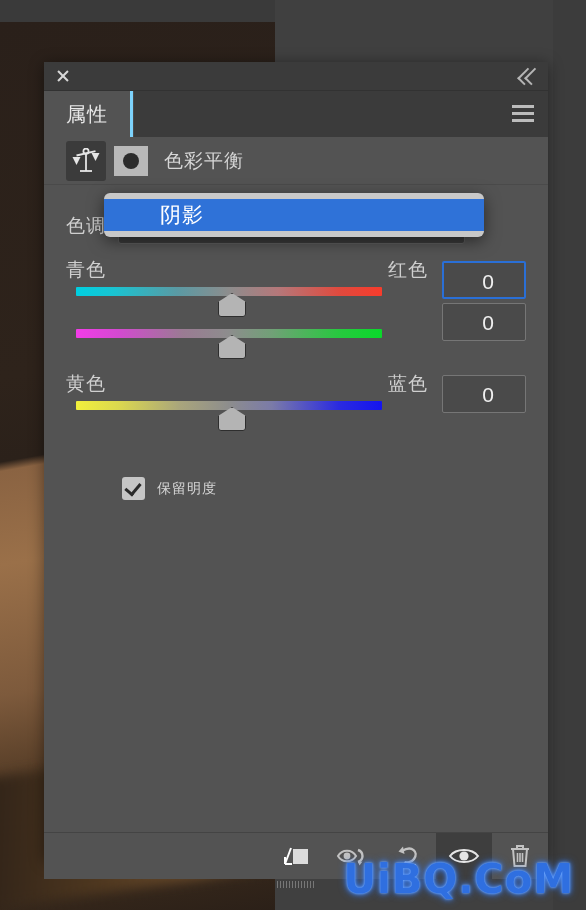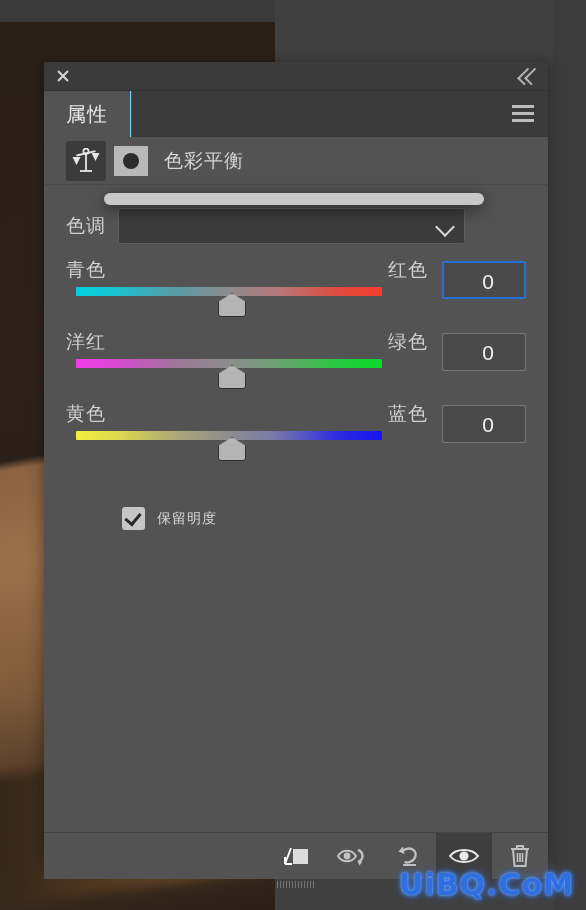--- a/index.html
+++ b/index.html
@@ -135,21 +135,21 @@
     display: flex;
     align-items: stretch;
   }
   .tab {
     display: flex;
     align-items: center;
     padding: 0 22px;
     font-size: 20px;
     color: #a8a8a8;
     background: #3b3b3b;
-    border-right: 1px solid #7dd3fc;
+    border-right: 3px solid #7dd3fc;
     cursor: pointer;
     letter-spacing: 1px;
   }
   .tab.active {
     background: #535353;
     color: #e8e8e8;
   }
   .tabrow-filler {
     flex: 1;
     background: #3b3b3b;
@@ -409,21 +409,21 @@
     border-right: 3px solid #141414;
     border-bottom: 3px solid #141414;
     transform: rotate(40deg);
   }
 
   
   #watermark {
     position: absolute;
     right: 12px;
     bottom: 8px;
-    font-size: 30px;
+    font-size: 40px;
     font-weight: bold;
     color: #2f6fe0;
     letter-spacing: 1px;
     text-shadow:
       0 0 2px #7fb4ff, 0 0 5px #4a8dff, 0 0 9px #2f6fe0;
     font-family: "DejaVu Sans", sans-serif;
   }
 </style>
 </head>
 <body>
@@ -489,24 +489,20 @@
         <span class="right-label">红色</span>
       </div>
       <div class="slider-track-wrap">
         <div class="slider-track cr"></div>
         <div class="slider-thumb"></div>
         <div class="value-box focused">0</div>
       </div>
     </div>
 
     <div class="slider-block">
-      <div class="slider-labels">
-        <span>洋红</span>
-        <span class="right-label">绿色</span>
-      </div>
       <div class="slider-track-wrap">
         <div class="slider-track mg"></div>
         <div class="slider-thumb"></div>
         <div class="value-box">0</div>
       </div>
     </div>
 
     <div class="slider-block">
       <div class="slider-labels">
         <span>黄色</span>
@@ -561,15 +557,18 @@
         <path d="M9 6 L9 3 L15 3 L15 6" fill="none" stroke="#c2c2c2" stroke-width="2"></path>
         <path d="M5 6 L6.5 23 L17.5 23 L19 6" fill="none" stroke="#c2c2c2" stroke-width="2"></path>
         <path d="M9.5 10 L9.5 19 M12 10 L12 19 M14.5 10 L14.5 19" stroke="#c2c2c2" stroke-width="1.6"></path>
       </svg>
     </div>
     <div class="grip"></div>
   </div>
 </div>
 
 <div class="dropdown">
+  <div class="dd-item highlight">
+    <span>阴影</span>
+  </div>
 </div>
 
 <div id="watermark">UiBQ.CoM</div>
 
 </body></html>

